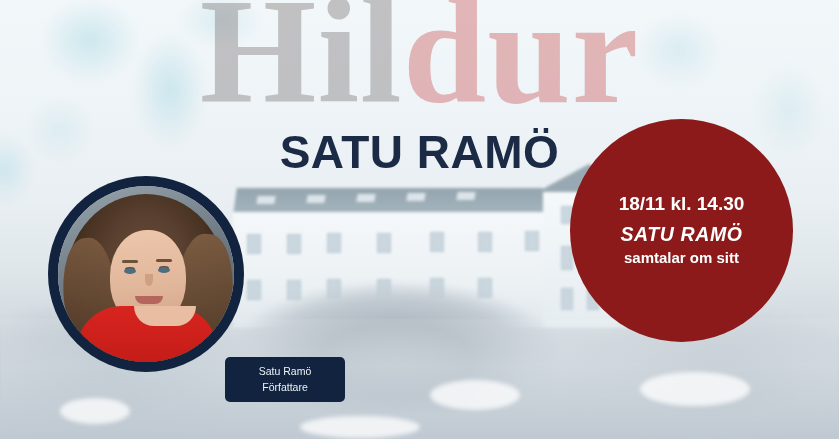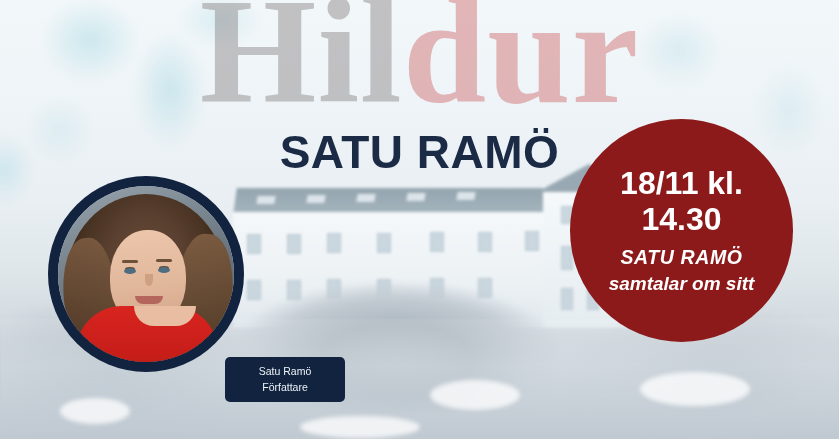--- a/index.html
+++ b/index.html
@@ -221,38 +221,37 @@
     display: flex;
     flex-direction: column;
     align-items: center;
     justify-content: center;
     text-align: center;
     color: #ffffff;
     padding: 0 14px;
     box-sizing: border-box;
   }
   .badge-date {
-    font-size: 32px;
+    font-size: 19px;
     font-weight: 700;
     letter-spacing: 0px;
     line-height: 1.15;
     margin-bottom: 8px;
   }
   .badge-name {
     font-size: 19.5px;
     font-weight: 700;
     font-style: italic;
     letter-spacing: 0.6px;
     line-height: 1.2;
     margin-bottom: 2px;
   }
   .badge-desc {
-    font-size: 19px;
-    font-weight: 700;
-    font-style: italic;
+    font-size: 15px;
+    font-weight: 700;
     line-height: 1.3;
   }
 
   
   .portrait-ring {
     position: absolute;
     left: 48px; top: 176px;
     width: 196px; height: 196px;
     border-radius: 50%;
     background: #12233f;

